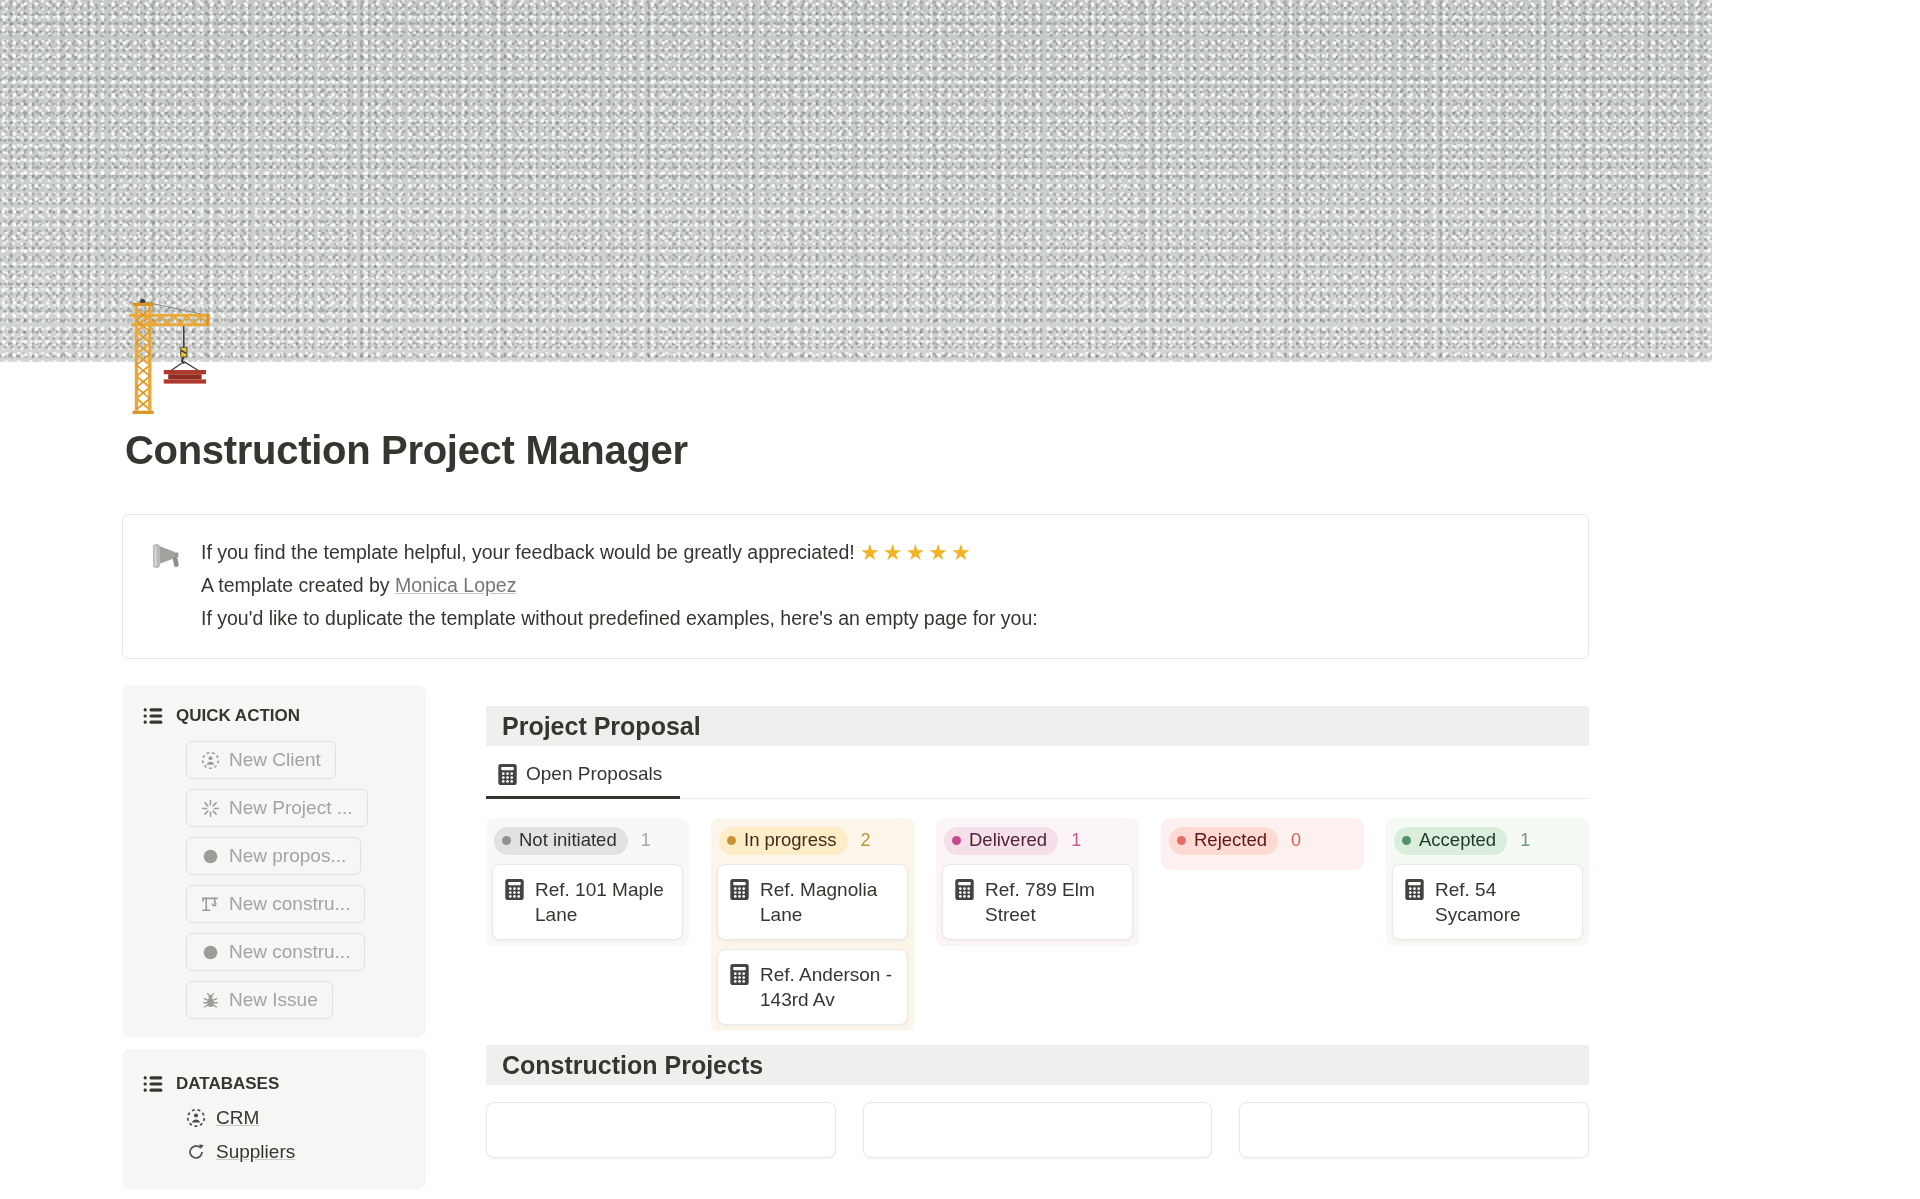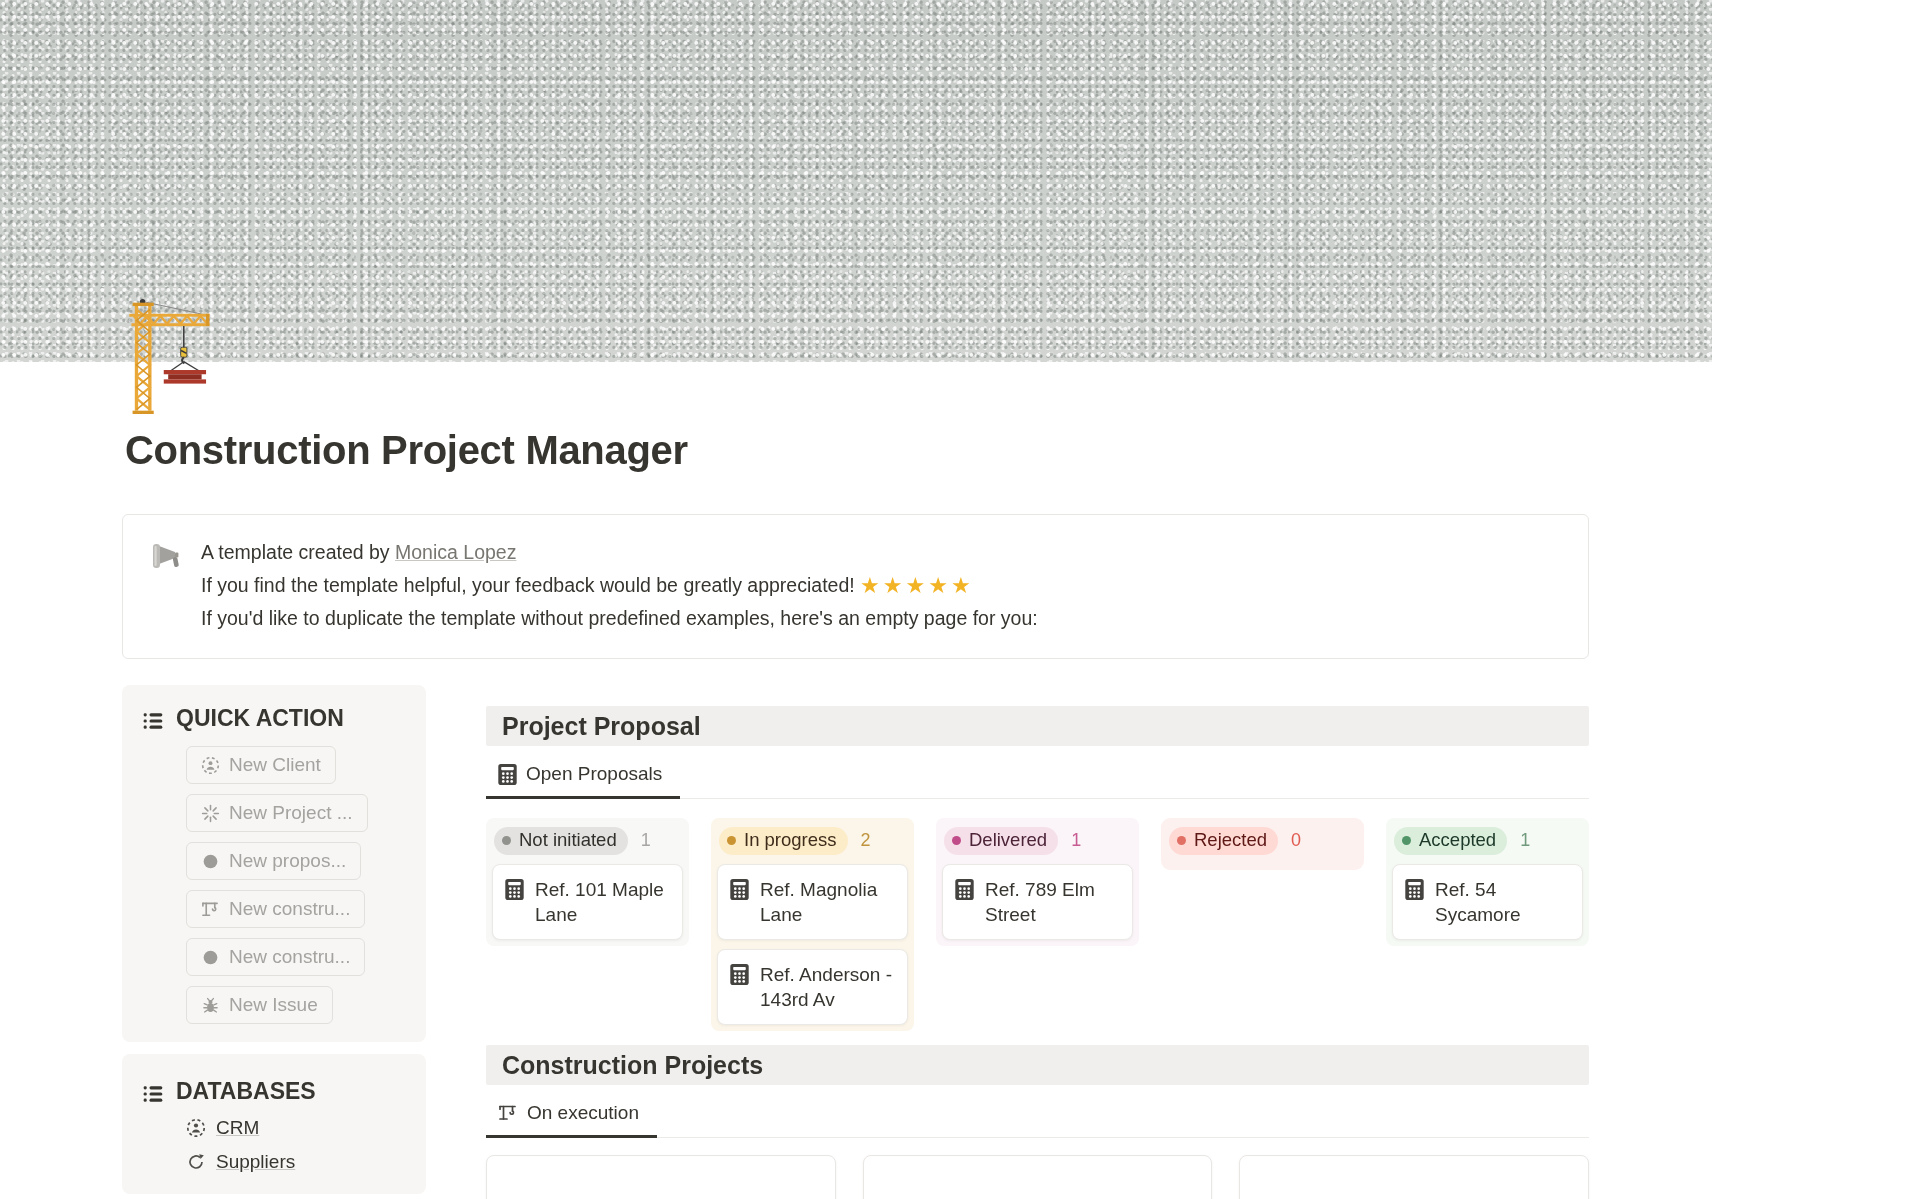--- a/index.html
+++ b/index.html
@@ -38,21 +38,21 @@
   .inline-crane { width:22px; height:22px; flex:none; }
 
   
   .columns-row { display:flex; gap:60px; margin:26px 123px 0 122px; align-items:flex-start; }
 
   
   .sidebar { width:304px; flex:none; }
   .side-box { background:#F7F6F4; border-radius:8px; }
   .side-box.qa { padding:20px 10px 18px 20px; }
   .side-box.db { margin-top:12px; padding:24px 10px 0 20px; height:140px; }
-  .side-head { display:flex; align-items:flex-end; gap:12px; font-size:23px; font-weight:700; color:#37352F; }
+  .side-head { display:flex; align-items:center; gap:12px; font-size:17px; font-weight:700; color:#37352F; }
   .side-head .ic { width:22px; height:22px; color:#37352F; }
   .qa-buttons { margin:14px 0 0 44px; display:flex; flex-direction:column; align-items:flex-start; gap:10px; }
   .qa-btn { display:inline-flex; align-items:center; gap:9px; padding:6px 14px; border:1px solid #E2E0DC;
     border-radius:6px; background:transparent; color:#A5A3A0; font-size:19px; line-height:24px;
     font-family:inherit; cursor:pointer; }
   .qa-btn .ic { width:19px; height:19px; color:#9E9C98; }
   .db-items { margin:12px 0 0 44px; display:flex; flex-direction:column; gap:12px; }
   .db-item { display:flex; align-items:center; gap:10px; font-size:19px; font-weight:500; cursor:pointer; }
   .db-item .ic { width:20px; height:20px; color:#514F4B; }
   .db-item .lbl { text-decoration:underline; text-decoration-color:#C9C7C3; }
@@ -208,22 +208,22 @@
 
   <h1 class="page-title">Construction Project Manager</h1>
 
   <div class="callout">
     <div class="callout-icon">
       <svg viewBox="0 0 34 32" width="34" height="32">
           <use href="#sym-megaphone"></use>
         </svg>
     </div>
     <div class="callout-body">
+      <span class="callout-line"><span>If you find the template helpful, your feedback would be greatly appreciated! </span><span class="stars">★★★★★</span></span>
       <span class="callout-line"><span>A template created by </span><a class="muted-link">Monica Lopez</a></span>
-      <span class="callout-line"><span>If you find the template helpful, your feedback would be greatly appreciated! </span><span class="stars">★★★★★</span></span>
       <span class="callout-line">If you'd like to duplicate the template without predefined examples, here's an empty page for you:</span>
     </div>
   </div>
 
   <div class="columns-row">
 
     <div class="sidebar">
 
       <div class="side-box qa">
         <div class="side-head">
@@ -397,28 +397,20 @@
                 </svg>
               <span>Ref. 54 Sycamore</span>
             </div>
           </div>
         </div>
 
       </div>
 
       <div class="band second">Construction Projects</div>
 
-      <div class="tabrow">
-        <div class="tab">
-          <svg class="ic" viewBox="0 0 20 20" style="width:20px;height:20px">
-              <use href="#sym-crane-glyph"></use>
-            </svg>
-          <span>On execution</span>
-        </div>
-      </div>
 
       <div class="partial-cards">
         <div class="pcard"></div>
         <div class="pcard"></div>
         <div class="pcard"></div>
       </div>
 
     </div>
   </div>
 </div>

